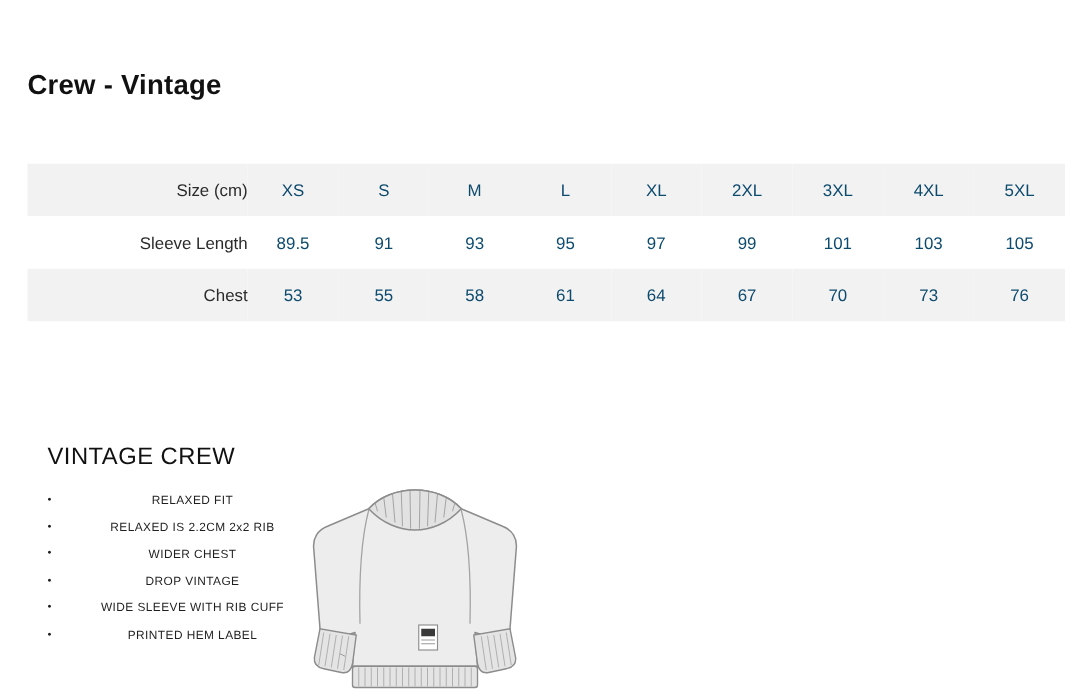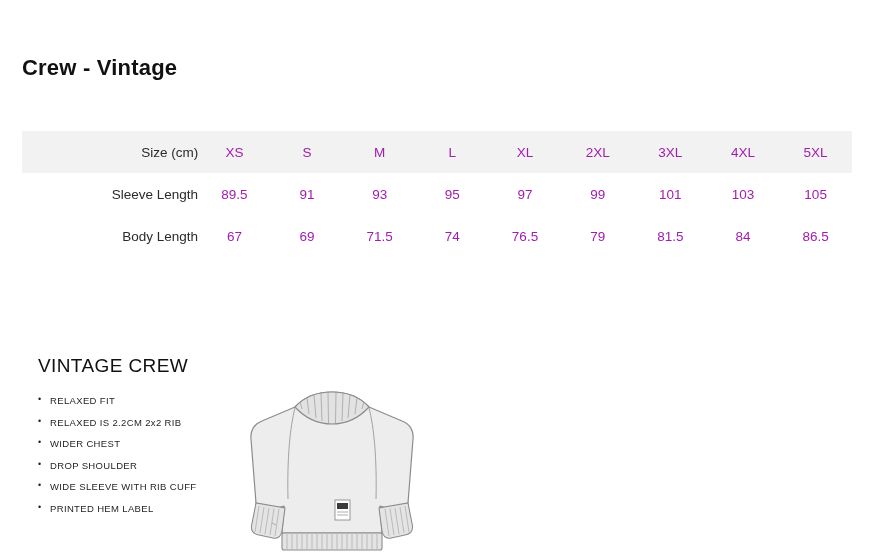--- a/index.html
+++ b/index.html
@@ -35,21 +35,21 @@
     top: 88px;
     width: 830px;
     border-collapse: collapse;
     table-layout: fixed;
   }
   .size-table td, .size-table th {
     border: none;
     text-align: center;
     font-size: 13.5px;
     font-weight: normal;
-    color: #a21caf;
+    color: #0c4a6e;
     height: 42px;
     padding: 0;
   }
   .size-table tr.shade {
     background: #f2f2f2;
   }
   .size-table tr.plain {
     background: #ffffff;
   }
   .size-table .rowlabel {
@@ -71,20 +71,21 @@
     font-size: 19px;
     font-weight: normal;
     letter-spacing: 0.4px;
     color: #111111;
     margin-bottom: 18px;
   }
   .spec-list {
     list-style: none;
     margin: 0;
     padding: 0;
+    text-align: center;
   }
   .spec-list li {
     font-size: 9.5px;
     letter-spacing: 0.35px;
     color: #1f1f1f;
     margin-bottom: 10.5px;
     position: relative;
     padding-left: 12px;
   }
   .spec-list li::before {
@@ -144,42 +145,42 @@
         <td>89.5</td>
         <td>91</td>
         <td>93</td>
         <td>95</td>
         <td>97</td>
         <td>99</td>
         <td>101</td>
         <td>103</td>
         <td>105</td>
       </tr>
-      <tr class="plain">
-        <td class="rowlabel">Body Length</td>
+      <tr class="shade">
+        <td class="rowlabel">Chest</td>
+        <td>53</td>
+        <td>55</td>
+        <td>58</td>
+        <td>61</td>
+        <td>64</td>
         <td>67</td>
-        <td>69</td>
-        <td>71.5</td>
-        <td>74</td>
-        <td>76.5</td>
-        <td>79</td>
-        <td>81.5</td>
-        <td>84</td>
-        <td>86.5</td>
+        <td>70</td>
+        <td>73</td>
+        <td>76</td>
       </tr>
     </tbody>
   </table>
 
   <div class="spec">
     <div class="spec-title">VINTAGE CREW</div>
     <ul class="spec-list">
       <li>RELAXED FIT</li>
       <li>RELAXED IS 2.2CM 2x2 RIB</li>
       <li>WIDER CHEST</li>
-      <li>DROP SHOULDER</li>
+      <li>DROP VINTAGE</li>
       <li>WIDE SLEEVE WITH RIB CUFF</li>
       <li>PRINTED HEM LABEL</li>
     </ul>
   </div>
 
   <div class="garment">
     <svg width="200" height="205" viewBox="0 0 200 205" xmlns="http://www.w3.org/2000/svg">
       <g fill="#ededed" stroke="#8c8c8c" stroke-width="1.2" stroke-linejoin="round">
 
         <path d="M63 32 C72 22 86 17 100 17 C114 17 128 22 137 32

